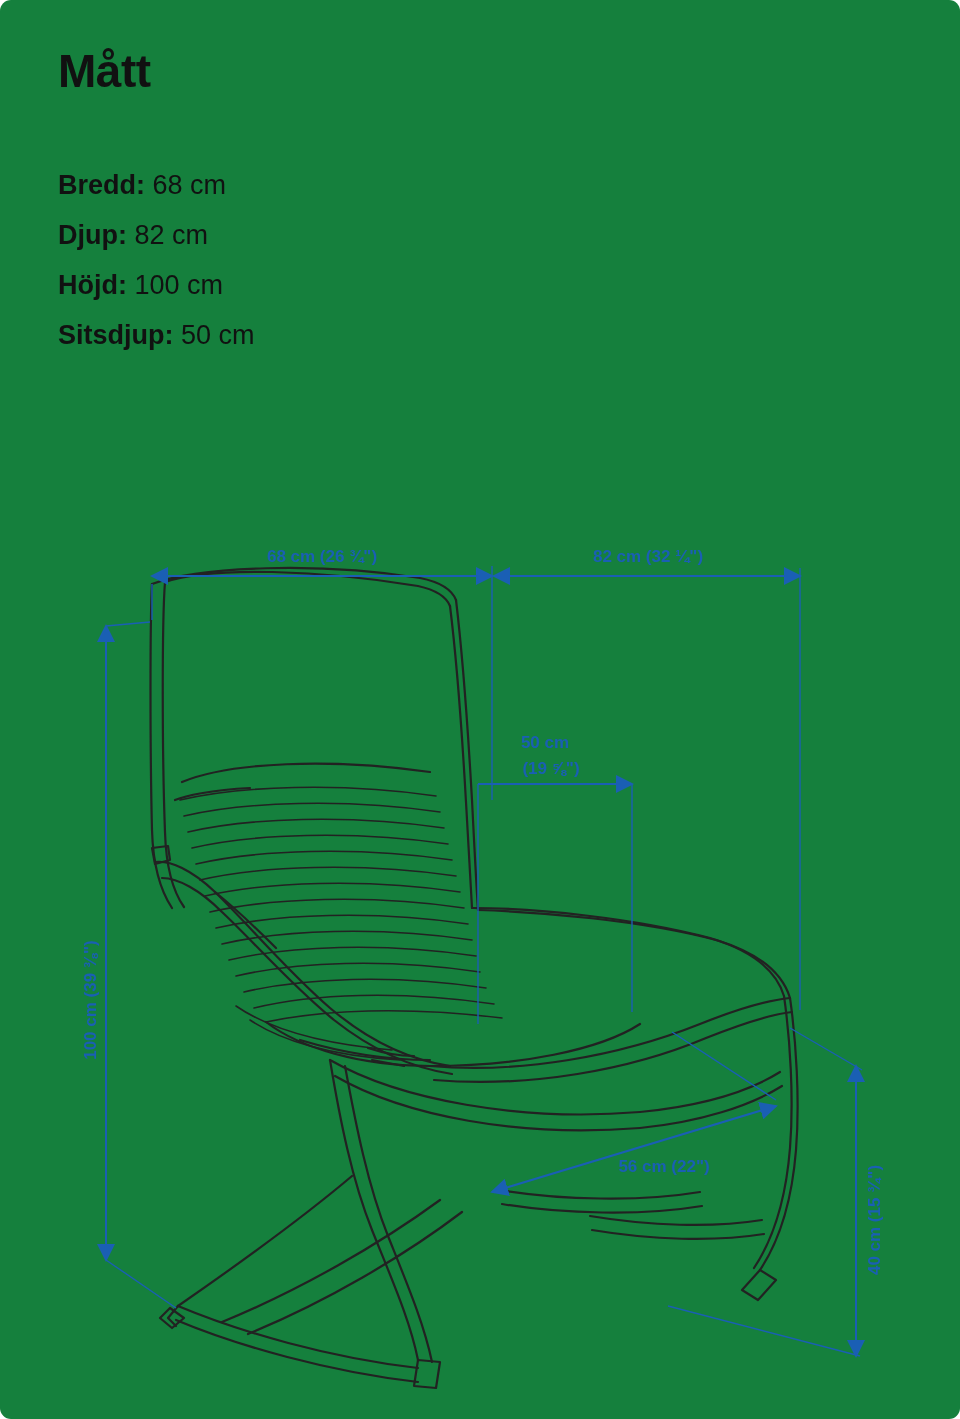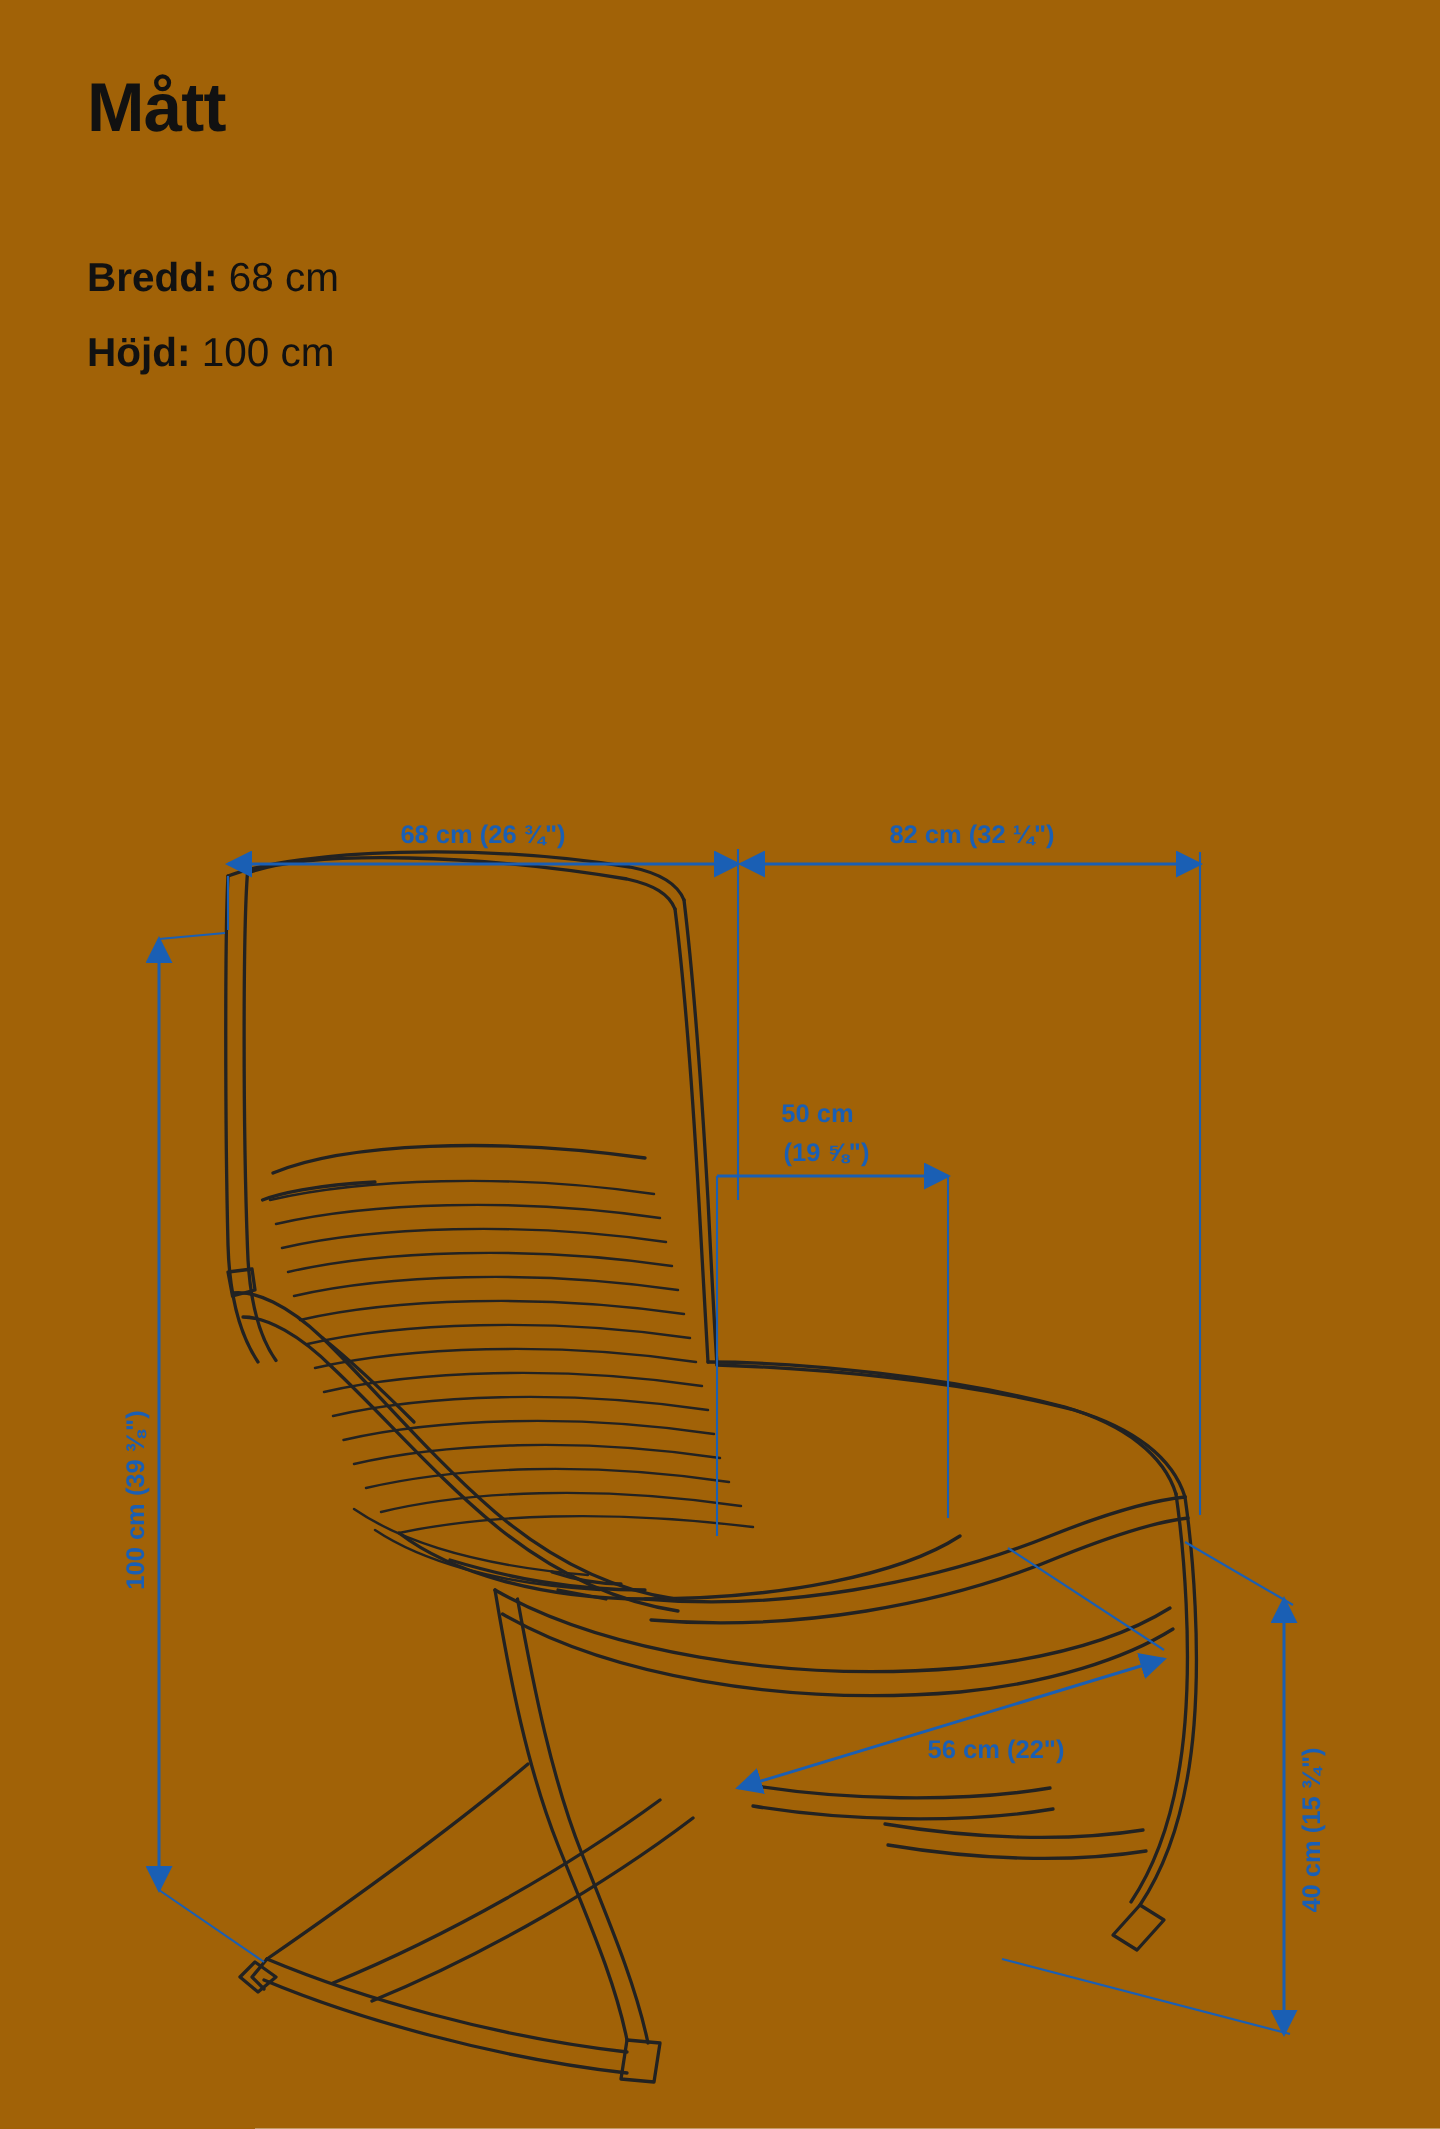--- a/index.html
+++ b/index.html
@@ -12,21 +12,22 @@
     height: 1419px;
     font-family: "Liberation Sans", sans-serif;
     color: #111111;
     position: relative;
     overflow: hidden;
   }
   .page {
     width: 960px;
     height: 1419px;
     position: relative;
-    background: #a16207;
+    background: #15803d;
+    border-radius: 11px;
   }
   .title {
     position: absolute;
     left: 58px;
     top: 44px;
     font-size: 46px;
     font-weight: bold;
     letter-spacing: -0.5px;
     color: #111111;
   }
@@ -67,22 +68,30 @@
 <div class="page">
 
   <div class="title">Mått</div>
 
   <div class="specs">
     <div class="spec-row">
       <span class="spec-label">Bredd:</span>
       <span class="spec-value">68 cm</span>
     </div>
     <div class="spec-row">
+      <span class="spec-label">Djup:</span>
+      <span class="spec-value">82 cm</span>
+    </div>
+    <div class="spec-row">
       <span class="spec-label">Höjd:</span>
       <span class="spec-value">100 cm</span>
+    </div>
+    <div class="spec-row">
+      <span class="spec-label">Sitsdjup:</span>
+      <span class="spec-value">50 cm</span>
     </div>
   </div>
 
   <div class="drawing">
     <svg width="960" height="919" viewBox="0 0 960 919" xmlns="http://www.w3.org/2000/svg">
       <defs>
         <marker id="arrEnd" markerWidth="9" markerHeight="9" refX="8" refY="4.5" orient="auto">
           <path d="M0,0 L9,4.5 L0,9 z" fill="#1a5fb4"></path>
         </marker>
         <marker id="arrStart" markerWidth="9" markerHeight="9" refX="1" refY="4.5" orient="auto">

